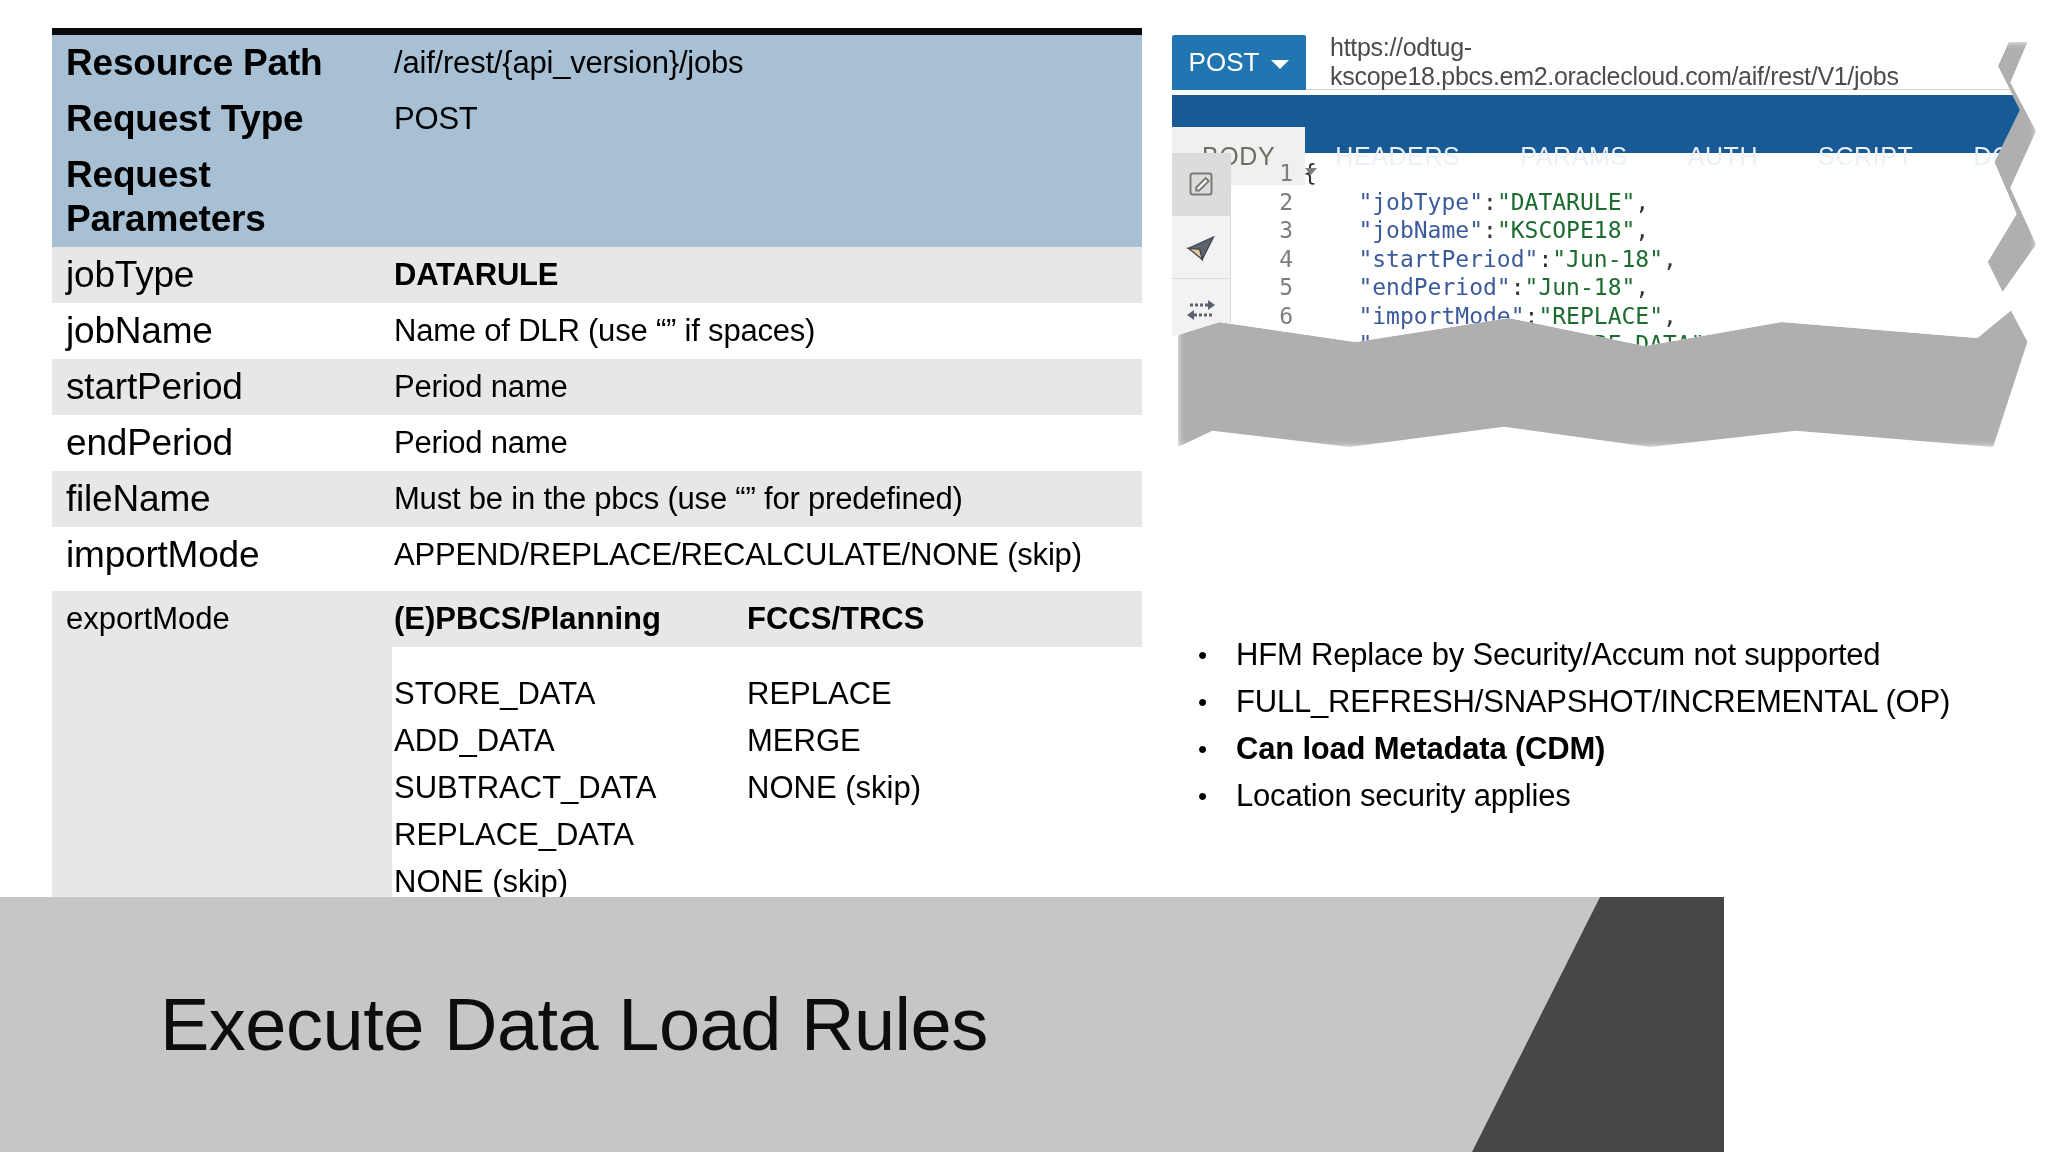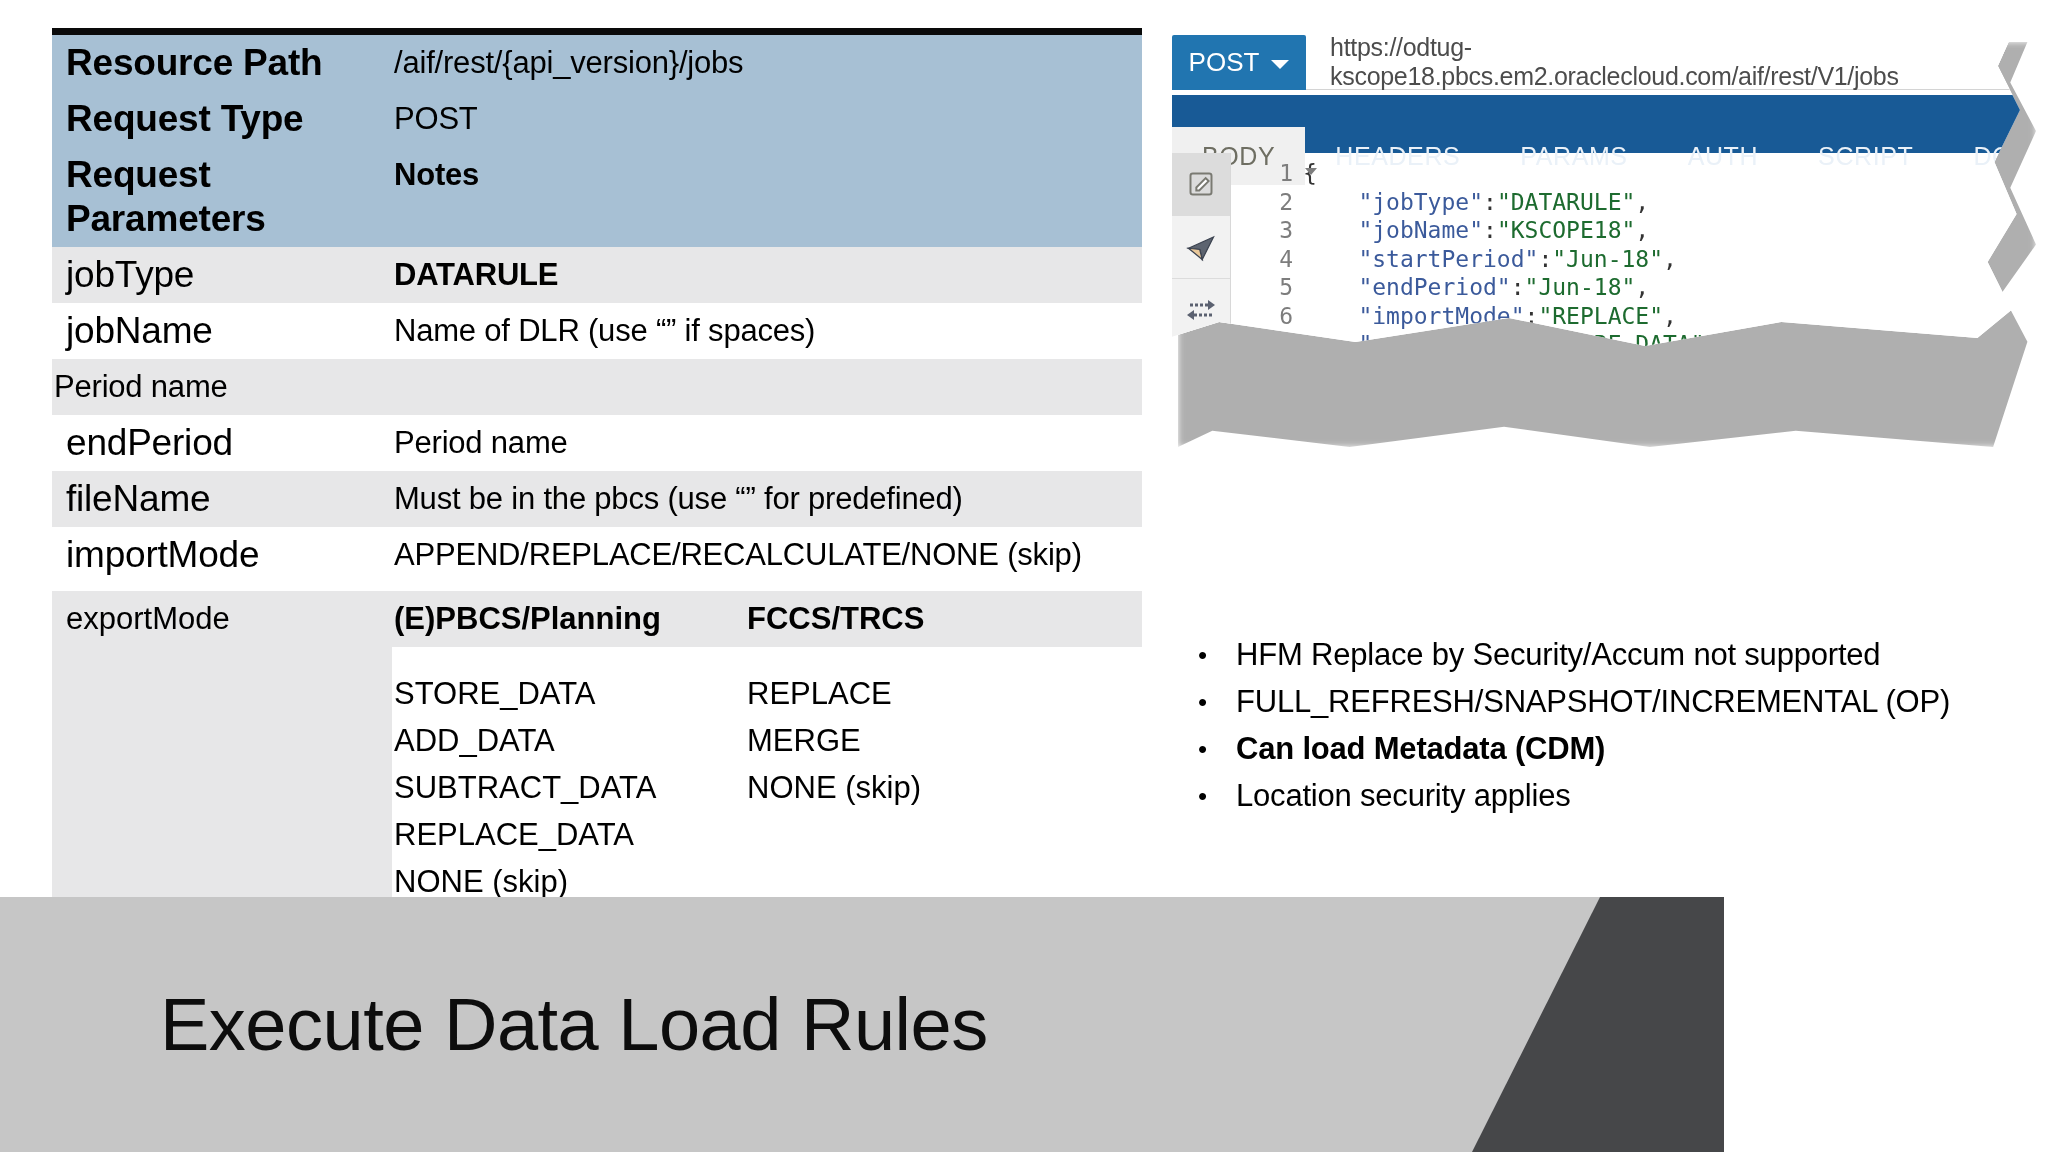--- a/index.html
+++ b/index.html
@@ -294,32 +294,32 @@
   <div class="trow rowhead">
     <div class="tcell-l">Resource Path</div>
     <div class="tcell-r">/aif/rest/{api_version}/jobs</div>
   </div>
   <div class="trow rowhead">
     <div class="tcell-l">Request Type</div>
     <div class="tcell-r">POST</div>
   </div>
   <div class="trow rowhead notes">
     <div class="tcell-l">Request Parameters</div>
-    <div class="tcell-r">Notes</div>
   </div>
 
   <div class="trow rowalt">
     <div class="tcell-l">jobType</div>
     <div class="tcell-r bold">DATARULE</div>
   </div>
   <div class="trow rowplain">
     <div class="tcell-l">jobName</div>
     <div class="tcell-r">Name of DLR (use “” if spaces)</div>
   </div>
   <div class="trow rowalt">
+    <div class="tcell-l">startPeriod</div>
     <div class="tcell-r">Period name</div>
   </div>
   <div class="trow rowplain">
     <div class="tcell-l">endPeriod</div>
     <div class="tcell-r">Period name</div>
   </div>
   <div class="trow rowalt">
     <div class="tcell-l">fileName</div>
     <div class="tcell-r">Must be in the pbcs (use “” for predefined)</div>
   </div>

